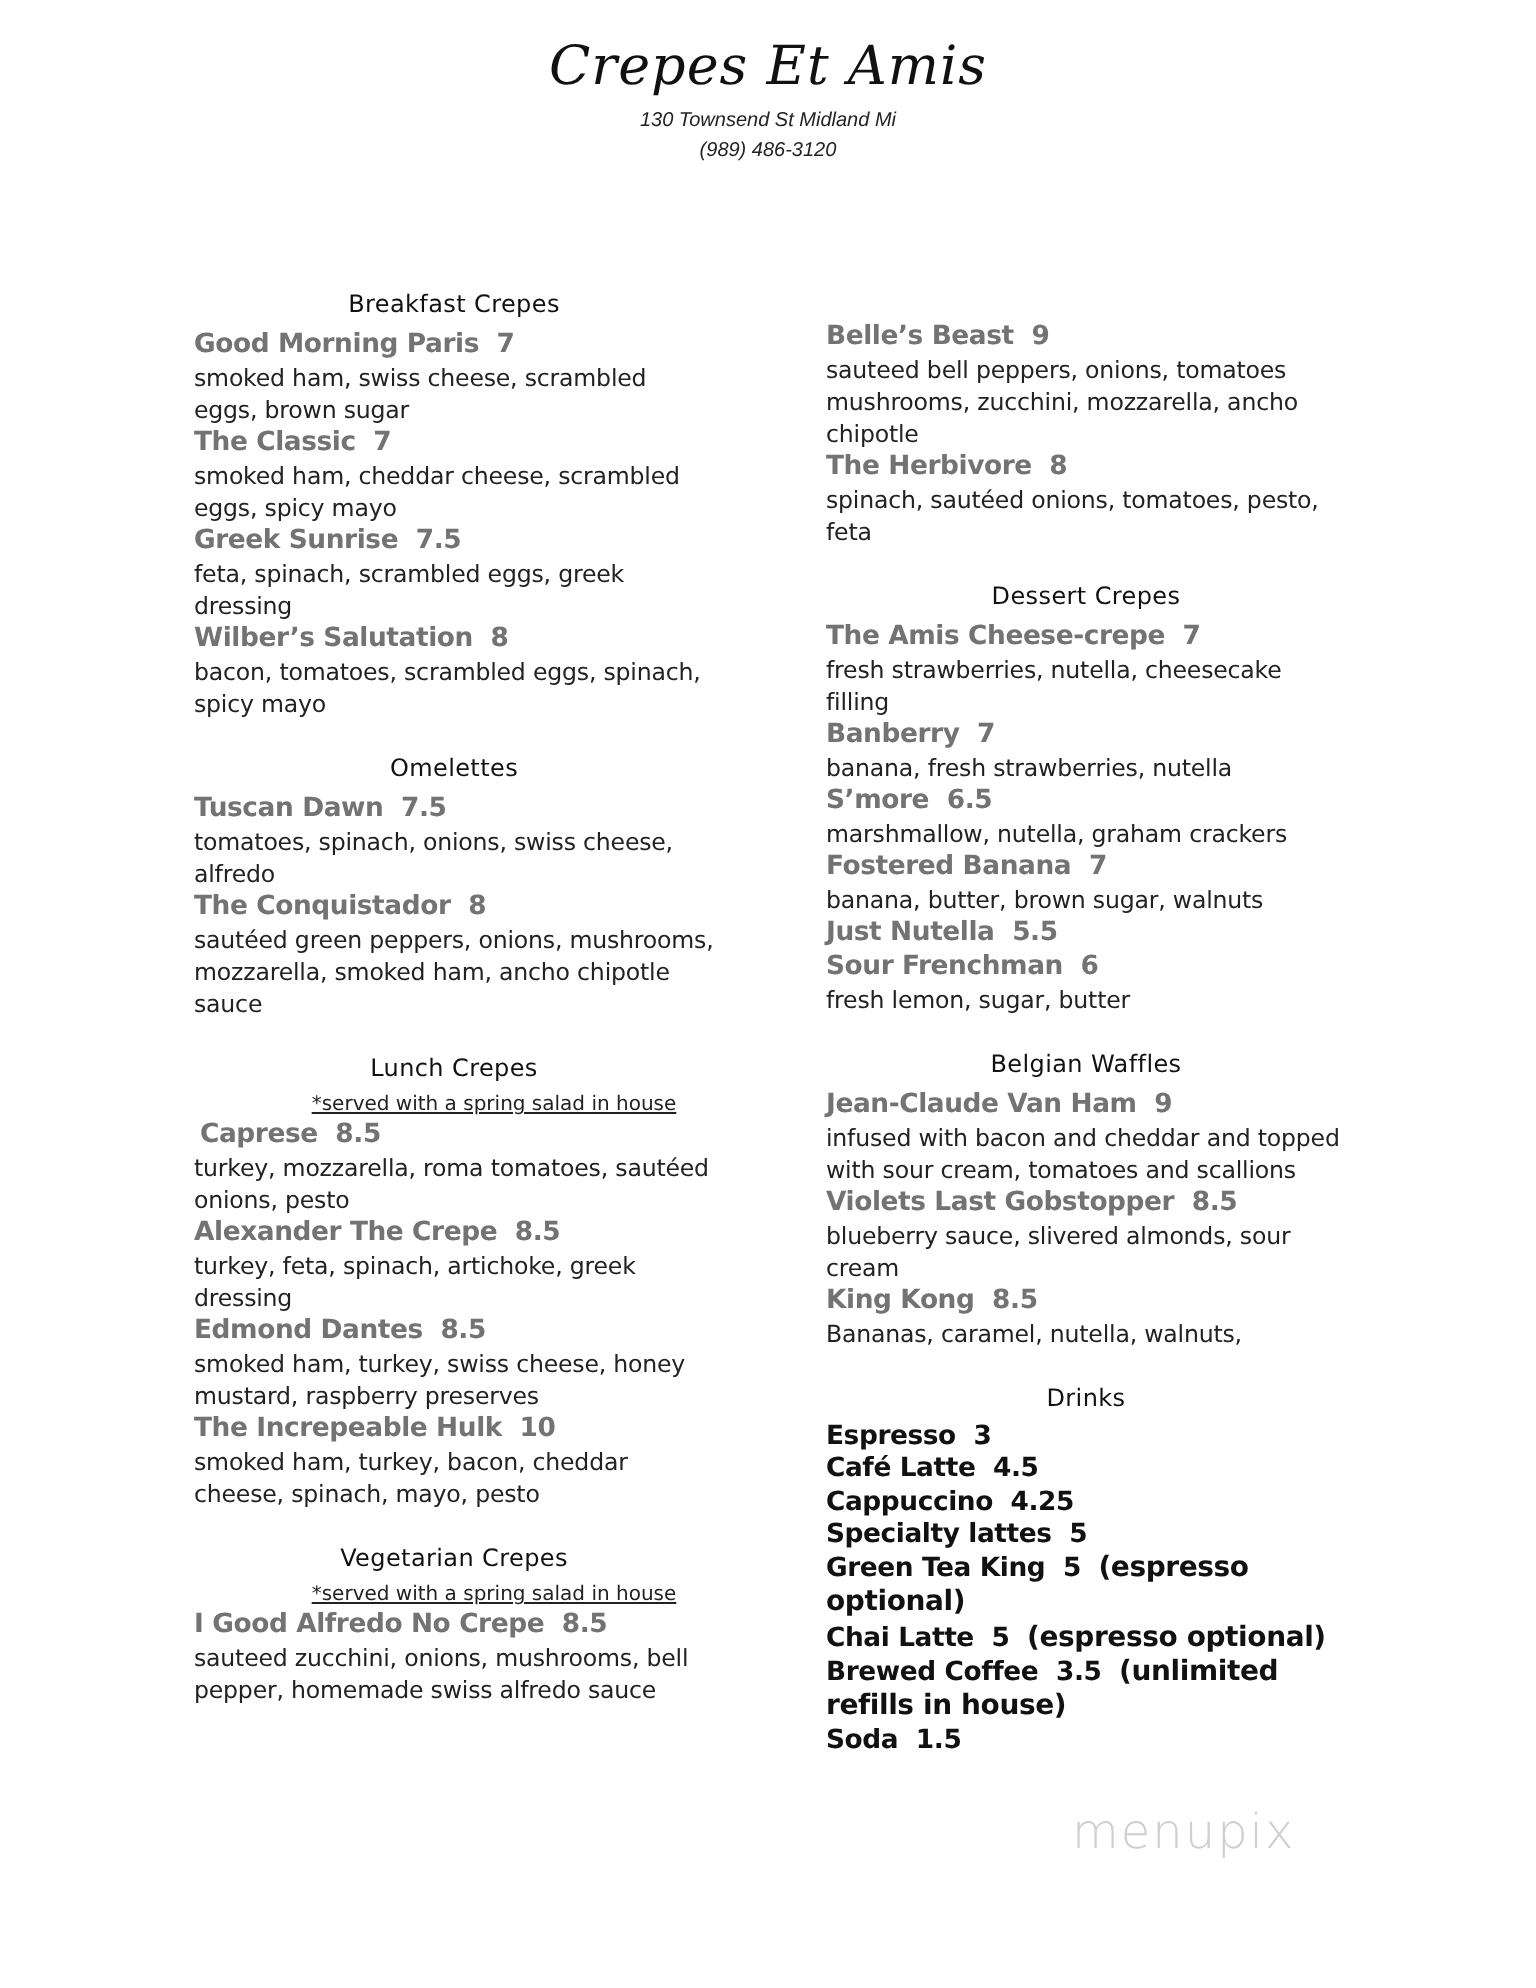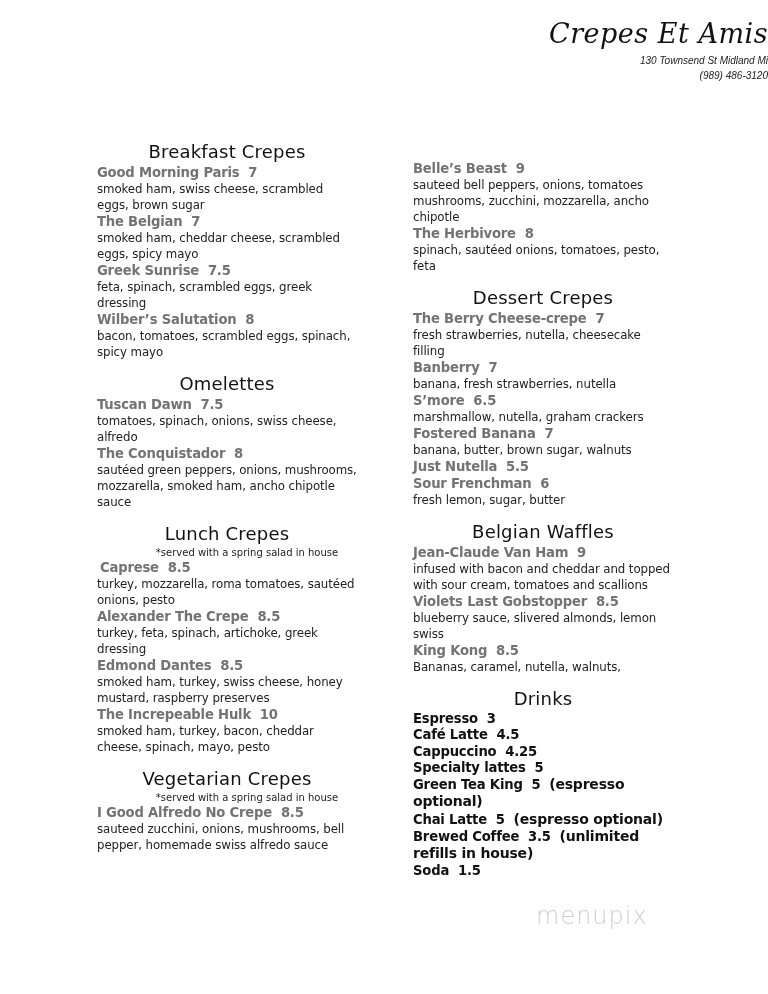--- a/index.html
+++ b/index.html
@@ -1,26 +1,26 @@
 <!DOCTYPE html>
 <html><head>
 <meta charset="utf-8">
 <style>
   html, body { margin: 0; padding: 0; background: #ffffff; }
   body { width: 768px; height: 994px; position: relative; overflow: hidden; color: #111; font-family: "DejaVu Sans", sans-serif; }
-  .header { position: absolute; left: 0; top: 18px; width: 768px; text-align: right; }
+  .header { position: absolute; left: 0; top: 18px; width: 768px; text-align: center; }
   .title { font-family: "DejaVu Serif", serif; font-style: italic; font-size: 27px; letter-spacing: 0.5px; color: #111; }
   .address, .phone { font-family: Liberation Sans, sans-serif; font-style: italic; font-size: 10px; color: #222; line-height: 15px; }
   .address { margin-top: 4px; }
   .col { position: absolute; width: 260px; }
   .col-left { left: 97px; top: 140px; }
   .col-right { left: 413px; top: 160px; }
   .section { margin-bottom: 12px; }
-  .section-title { text-align: center; font-size: 18px; font-weight: normal; letter-spacing: 0.2px; line-height: 24px; color: #111; font-family: "DejaVu Sans", sans-serif; }
-  .section-note { text-align: center; font-size: 10px; line-height: 13px; margin-left: 40px; color: #222; }
+  .section-title { text-align: center; font-size: 12px; font-weight: normal; letter-spacing: 0.2px; line-height: 24px; color: #111; font-family: "DejaVu Sans", sans-serif; }
+  .section-note { text-align: center; font-size: 10px; line-height: 13px; margin-left: 40px; color: #222; text-decoration: underline; }
   .item-name { font-size: 13.2px; line-height: 17px; font-weight: bold; color: #737373; letter-spacing: -0.2px; }
   .item-desc { font-size: 11.8px; line-height: 16px; color: #222; letter-spacing: -0.1px; }
   .drink { font-size: 13.2px; line-height: 16.3px; font-weight: bold; letter-spacing: -0.2px; }
   .drink .note { font-size: 14px; font-weight: bold; }
   .watermark { position: absolute; left: 536px; top: 902px; font-size: 24px; color: #cfcfcf; letter-spacing: 1px; font-family: "DejaVu Sans", sans-serif; font-weight: 200; }
   .wm-faded { position: absolute; left: 530px; top: 880px; width: 150px; height: 8px; color: #eee; font-size: 9px; }
   .indent { margin-left: 3px; }
 </style>
 </head>
 <body>
@@ -32,21 +32,21 @@
 </div>
 
 <div class="col col-left">
   <div class="section">
       <div class="section-title">Breakfast Crepes</div>
       <div>
         <div class="item-name"><span>Good Morning Paris</span>&nbsp;&nbsp;<span>7</span></div>
         <div class="item-desc">smoked ham, swiss cheese, scrambled eggs, brown sugar</div>
       </div>
       <div>
-        <div class="item-name"><span>The Belgian</span>&nbsp;&nbsp;<span>7</span></div>
+        <div class="item-name"><span>The Classic</span>&nbsp;&nbsp;<span>7</span></div>
         <div class="item-desc">smoked ham, cheddar cheese, scrambled eggs, spicy mayo</div>
       </div>
       <div>
         <div class="item-name"><span>Greek Sunrise</span>&nbsp;&nbsp;<span>7.5</span></div>
         <div class="item-desc">feta, spinach, scrambled eggs, greek dressing</div>
       </div>
       <div>
         <div class="item-name"><span>Wilber’s Salutation</span>&nbsp;&nbsp;<span>8</span></div>
         <div class="item-desc">bacon, tomatoes, scrambled eggs, spinach, spicy mayo</div>
       </div>
@@ -99,21 +99,21 @@
         <div class="item-desc">sauteed bell peppers, onions, tomatoes mushrooms, zucchini, mozzarella, ancho chipotle</div>
       </div>
       <div>
         <div class="item-name"><span>The Herbivore</span>&nbsp;&nbsp;<span>8</span></div>
         <div class="item-desc">spinach, sautéed onions, tomatoes, pesto, feta</div>
       </div>
     </div>
   <div class="section">
       <div class="section-title">Dessert Crepes</div>
       <div>
-        <div class="item-name"><span>The Berry Cheese-crepe</span>&nbsp;&nbsp;<span>7</span></div>
+        <div class="item-name"><span>The Amis Cheese-crepe</span>&nbsp;&nbsp;<span>7</span></div>
         <div class="item-desc">fresh strawberries, nutella, cheesecake filling</div>
       </div>
       <div>
         <div class="item-name"><span>Banberry</span>&nbsp;&nbsp;<span>7</span></div>
         <div class="item-desc">banana, fresh strawberries, nutella</div>
       </div>
       <div>
         <div class="item-name"><span>S’more</span>&nbsp;&nbsp;<span>6.5</span></div>
         <div class="item-desc">marshmallow, nutella, graham crackers</div>
       </div>
@@ -130,21 +130,21 @@
       </div>
     </div>
   <div class="section">
       <div class="section-title">Belgian Waffles</div>
       <div>
         <div class="item-name"><span>Jean-Claude Van Ham</span>&nbsp;&nbsp;<span>9</span></div>
         <div class="item-desc">infused with bacon and cheddar and topped with sour cream, tomatoes and scallions</div>
       </div>
       <div>
         <div class="item-name"><span>Violets Last Gobstopper</span>&nbsp;&nbsp;<span>8.5</span></div>
-        <div class="item-desc">blueberry sauce, slivered almonds, lemon swiss</div>
+        <div class="item-desc">blueberry sauce, slivered almonds, sour cream</div>
       </div>
       <div>
         <div class="item-name"><span>King Kong</span>&nbsp;&nbsp;<span>8.5</span></div>
         <div class="item-desc">Bananas, caramel, nutella, walnuts,</div>
       </div>
     </div>
   <div class="section">
       <div class="section-title">Drinks</div>
       <div>
         <div class="drink"><span>Espresso</span>&nbsp;&nbsp;<span>3</span></div>

